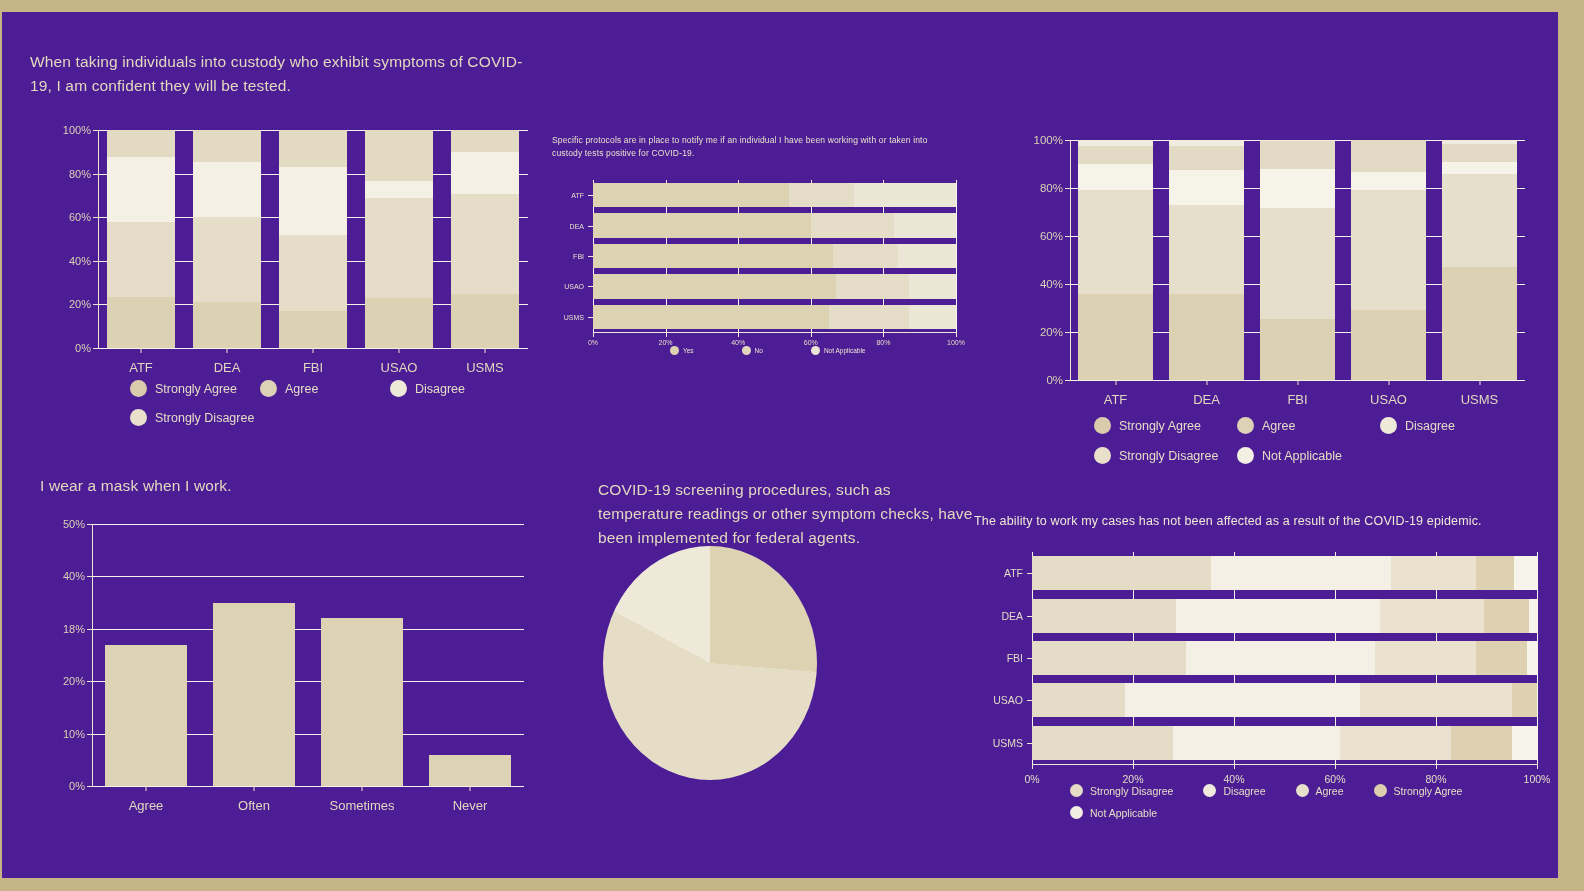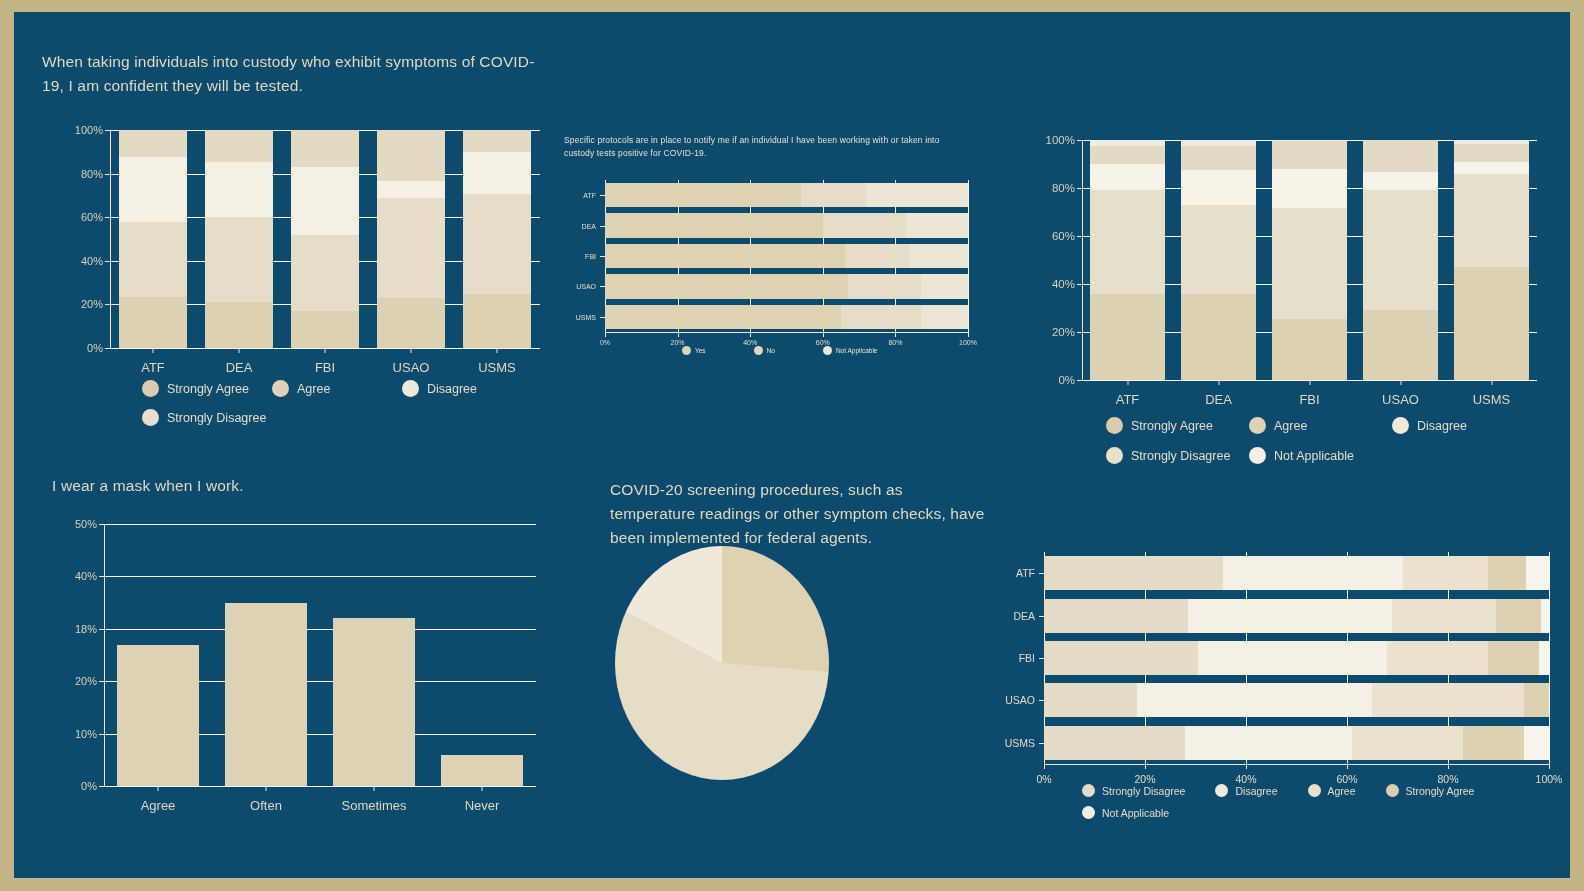--- a/index.html
+++ b/index.html
@@ -4,23 +4,23 @@
 <style>
   * { box-sizing: border-box; margin: 0; padding: 0; }
   html, body { width: 1584px; height: 891px; }
   body {
     background: #c5b486;
     font-family: "Liberation Sans", sans-serif;
     overflow: hidden;
   }
   #canvas {
     position: absolute;
-    left: 14px; top: 12px;
+    left: 2px; top: 12px;
     width: 1556px; height: 866px;
-    background: #0c4a6e;
+    background: #4c1d95;
     overflow: hidden;
   }
   .panel { position: absolute; }
   .q-title {
     color: #e3d9bf;
     font-size: 15.5px;
     line-height: 1.55;
     letter-spacing: .15px;
   }
   .q-title.sm { font-size: 8.5px; line-height: 1.5; color: #eae1ca; }
@@ -359,24 +359,27 @@
       <div class="xtickmark" style="left:270px;"></div>
       <div class="xlab" style="left:270px; font-size:13px;">Sometimes</div>
       <div class="vcol" style="left:336.96px; width:82.08px; height:262px;">
         <div class="vseg" style="bottom:0; height:31.439999999999998px; background:#ded2b4;"></div>
       </div>
       <div class="xtickmark" style="left:378px;"></div>
       <div class="xlab" style="left:378px; font-size:13px;">Never</div>
     </div>
 
   <div class="panel" style="left:596px; top:466px; width:380px;">
-    <div class="q-title" style="width:378px;">COVID-20 screening procedures, such as temperature readings or other symptom checks, have been implemented for federal agents.</div>
+    <div class="q-title" style="width:378px;">COVID-19 screening procedures, such as temperature readings or other symptom checks, have been implemented for federal agents.</div>
   </div>
   <div class="pie" id="pie5" style="left: 601px; top: 534px; width: 214px; height: 234px; background: conic-gradient(rgb(221, 210, 178) 0deg, rgb(221, 210, 178) 94.7748deg, rgb(230, 221, 198) 94.7748deg, rgb(230, 221, 198) 298.378deg, rgb(239, 233, 218) 298.378deg, rgb(239, 233, 218) 360deg);"></div>
 
+  <div class="panel" style="left:972px; top:500px; width:560px;">
+    <div class="q-title md" style="width:558px;">The ability to work my cases has not been affected as a result of the COVID-19 epidemic.</div>
+  </div>
   <div class="vchart" id="chart6" style="left:1030px; top:540px; width:505px; height:212px;">
       <div class="vgrid" style="left:0px;"></div>
       <div class="vgrid" style="left:101px;"></div>
       <div class="vgrid" style="left:202px;"></div>
       <div class="vgrid" style="left:303px;"></div>
       <div class="vgrid" style="left:404px;"></div>
       <div class="vgrid" style="left:505px;"></div>
       <div class="hrow" style="top:4.239999999999998px; height:33.92px;">
         <div class="hseg" style="left:0px; width:179.27499999999998px; background:#e4dcc6;"></div>
         <div class="hseg" style="left:179.27499999999998px; width:179.27499999999998px; background:#f4f0e6;"></div>

